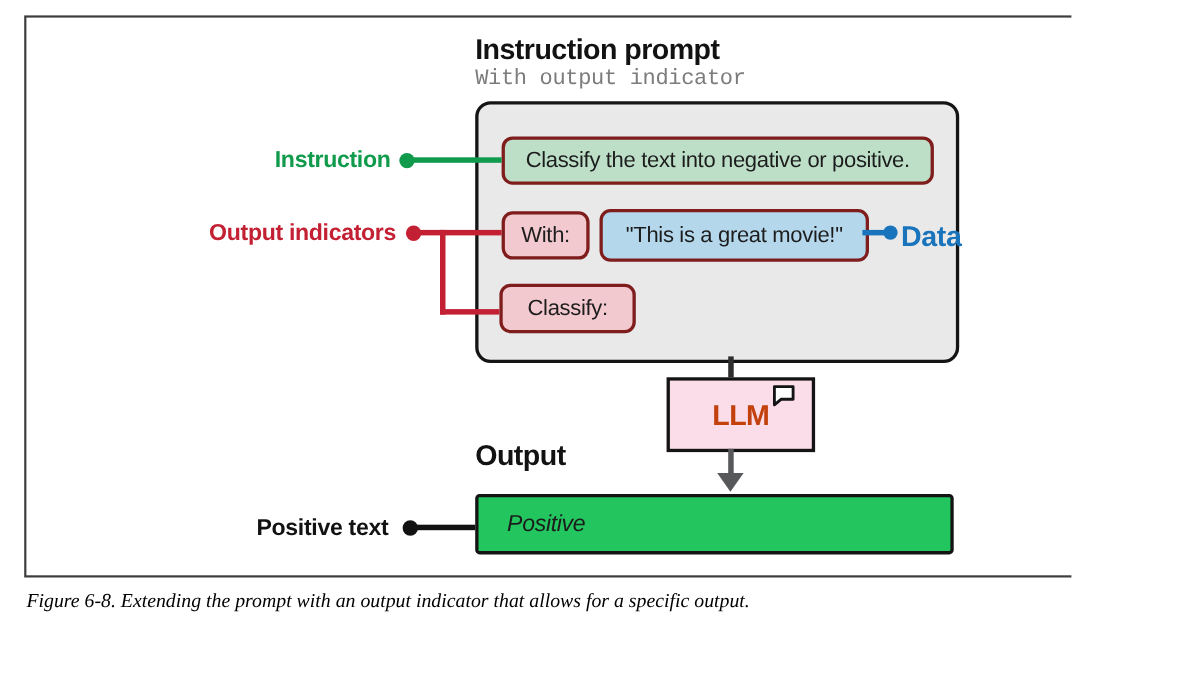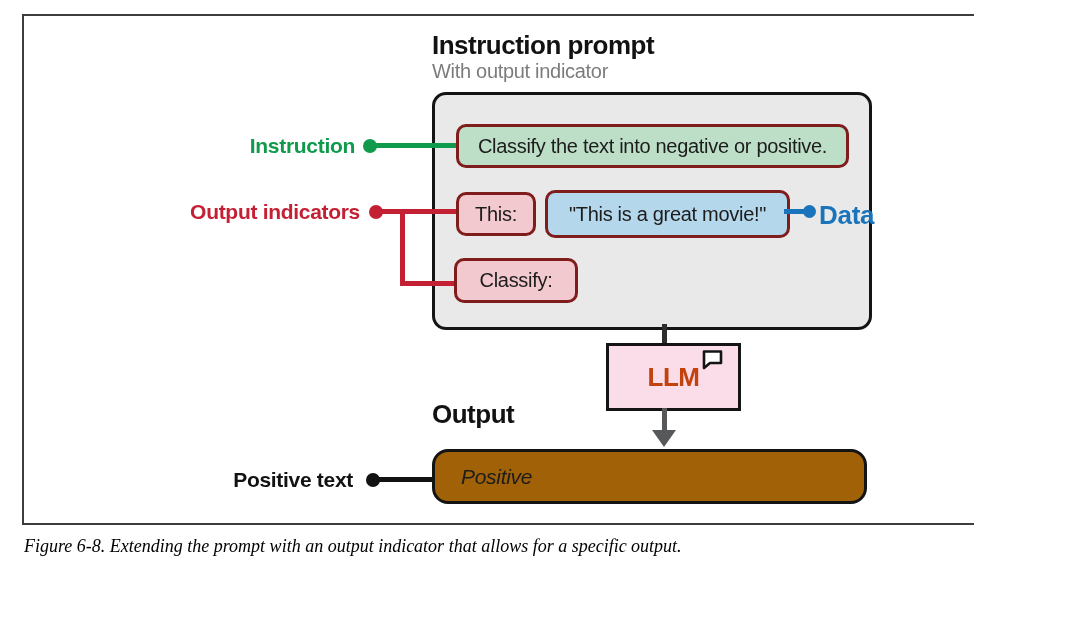--- a/index.html
+++ b/index.html
@@ -11,20 +11,21 @@
     position:absolute;left:22px;top:14px;width:1021px;height:507px;
     border:2px solid #3d3d3d;background:#ffffff;
   }
   .diagram-title{
     position:absolute;left:432px;top:30px;font-size:26px;font-weight:bold;
     letter-spacing:-0.5px;color:#121212;
   }
   .diagram-subtitle{
     position:absolute;left:432px;top:60px;font-size:20px;color:#7c7c7c;
     letter-spacing:-0.3px;
+    font-family:Liberation Mono, monospace;
   }
   .prompt-box{
     position:absolute;left:432px;top:92px;width:434px;height:232px;
     background:#e9e9e9;border:3px solid #141414;border-radius:14px;
   }
   .chip{
     position:absolute;border:3px solid #7f1d1d;border-radius:10px;
     display:flex;align-items:center;justify-content:center;
     font-size:20px;letter-spacing:-0.3px;color:#1c1c1c;
   }
@@ -65,21 +66,21 @@
     position:absolute;left:652px;top:430px;width:0;height:0;
     border-left:12px solid transparent;border-right:12px solid transparent;
     border-top:17px solid #57585a;
   }
   .output-heading{
     position:absolute;left:432px;top:399px;font-size:26px;font-weight:bold;
     letter-spacing:-0.5px;color:#121212;
   }
   .output-box{
     position:absolute;left:432px;top:449px;width:435px;height:55px;
-    background:#a16207;border:3px solid #141414;border-radius:16px;
+    background:#22c55e;border:3px solid #141414;border-radius:4px;
     display:flex;align-items:center;padding-left:26px;box-sizing:border-box;
   }
   .output-value{font-size:21px;font-style:italic;color:#1c1c1c;letter-spacing:-0.3px;}
   .caption{
     position:absolute;left:24px;top:534px;width:930px;
     font-family:"Liberation Serif",serif;font-style:italic;
     font-size:18px;line-height:1.38;color:#000000;
   }
 </style>
 </head>
@@ -91,21 +92,21 @@
 
   <div class="diagram-title">Instruction prompt</div>
   <div class="diagram-subtitle">With output indicator</div>
 
   <div class="prompt-box"></div>
 
   <div class="chip chip-instruction">
     <span>Classify the text into negative or positive.</span>
   </div>
   <div class="chip chip-text">
-    <span>This:</span>
+    <span>With:</span>
   </div>
   <div class="chip chip-data">
     <span>"This is a great movie!"</span>
   </div>
   <div class="chip chip-sentiment">
     <span>Classify:</span>
   </div>
 
   <div class="side-label lbl-instruction">Instruction</div>
   <div class="dot dot-green"></div>

